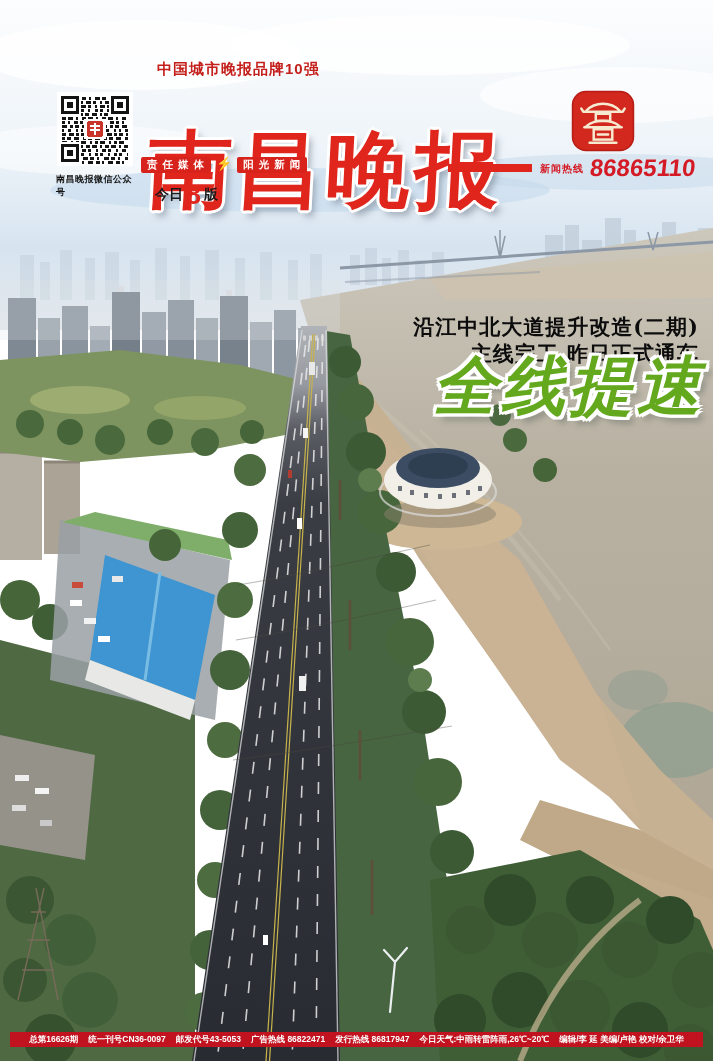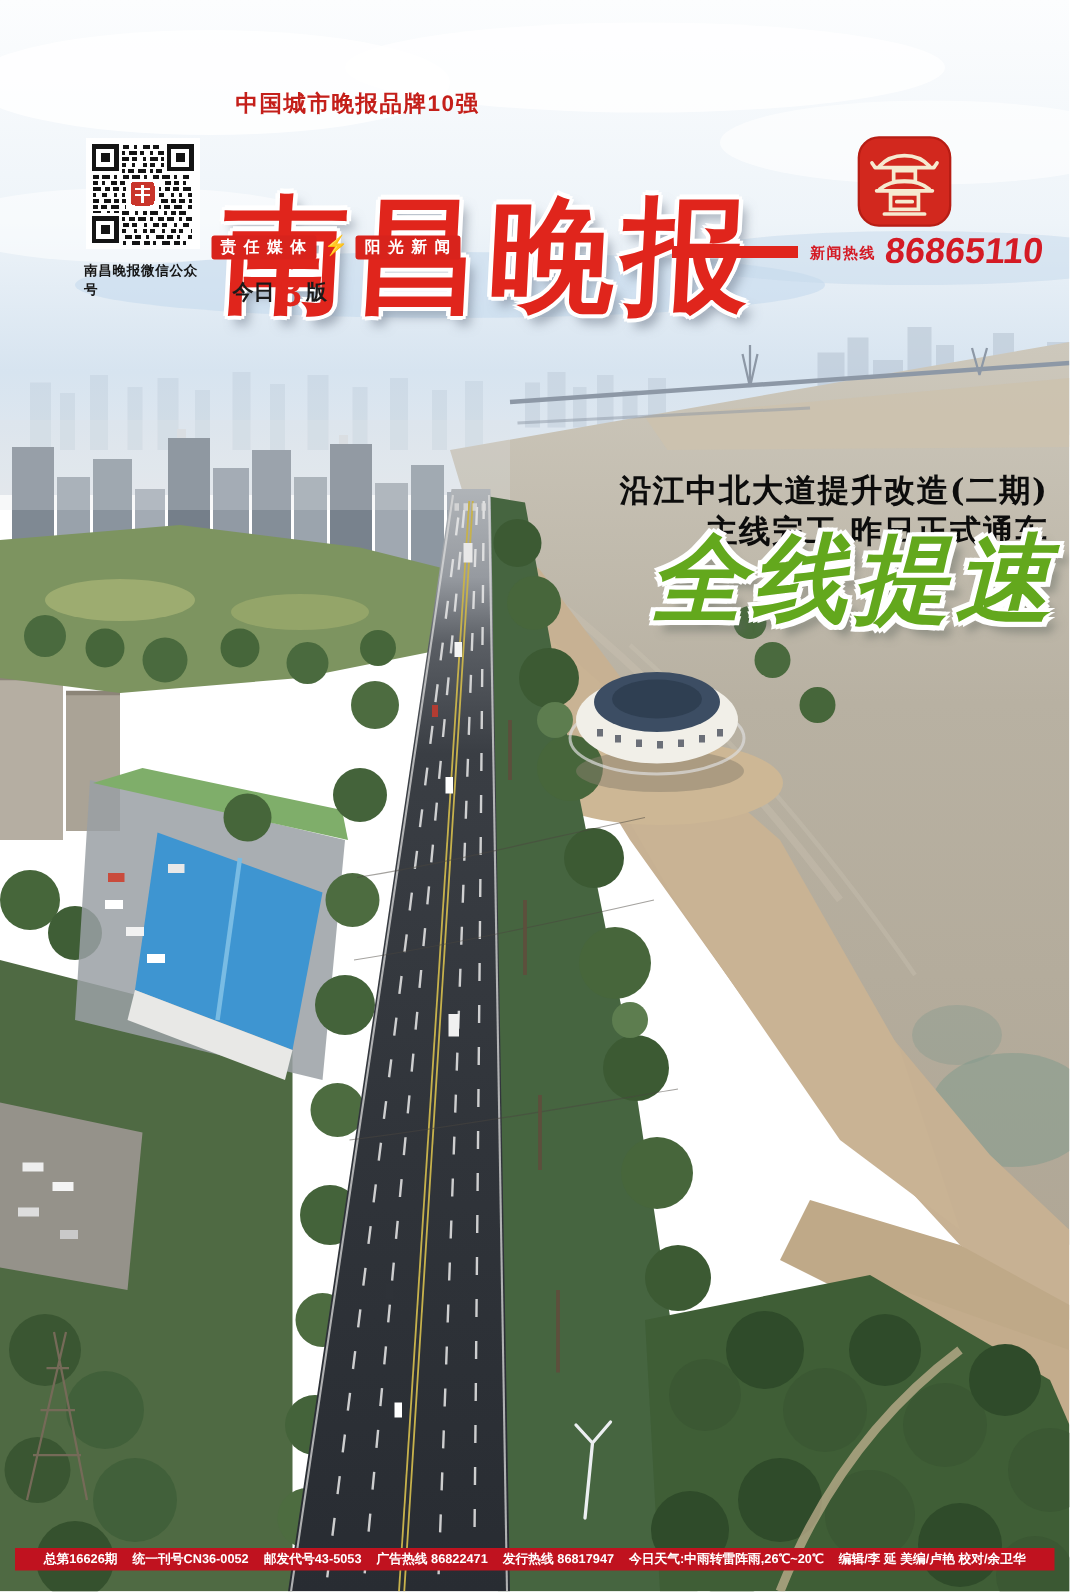--- a/index.html
+++ b/index.html
@@ -396,20 +396,20 @@
 
   <section>
     <div class="kicker kicker-1">沿江中北大道提升改造(二期)</div>
     <div class="kicker kicker-2">主线完工,昨日正式通车</div>
     <div class="main-title">全线提速</div>
   </section>
 
 
   <footer class="footer-bar">
     <span class="fitem">总第16626期</span>
-    <span class="fitem">统一刊号CN36-0052</span>
+    <span class="fitem">统一刊号CN36-0097</span>
     <span class="fitem">邮发代号43-5053</span>
     <span class="fitem">广告热线 86822471</span>
     <span class="fitem">发行热线 86817947</span>
     <span class="fitem">今日天气:中雨转雷阵雨,26℃~20℃</span>
     <span class="fitem">编辑/李 延 美编/卢艳 校对/余卫华</span>
   </footer>
 </div>
 
 </body></html>

